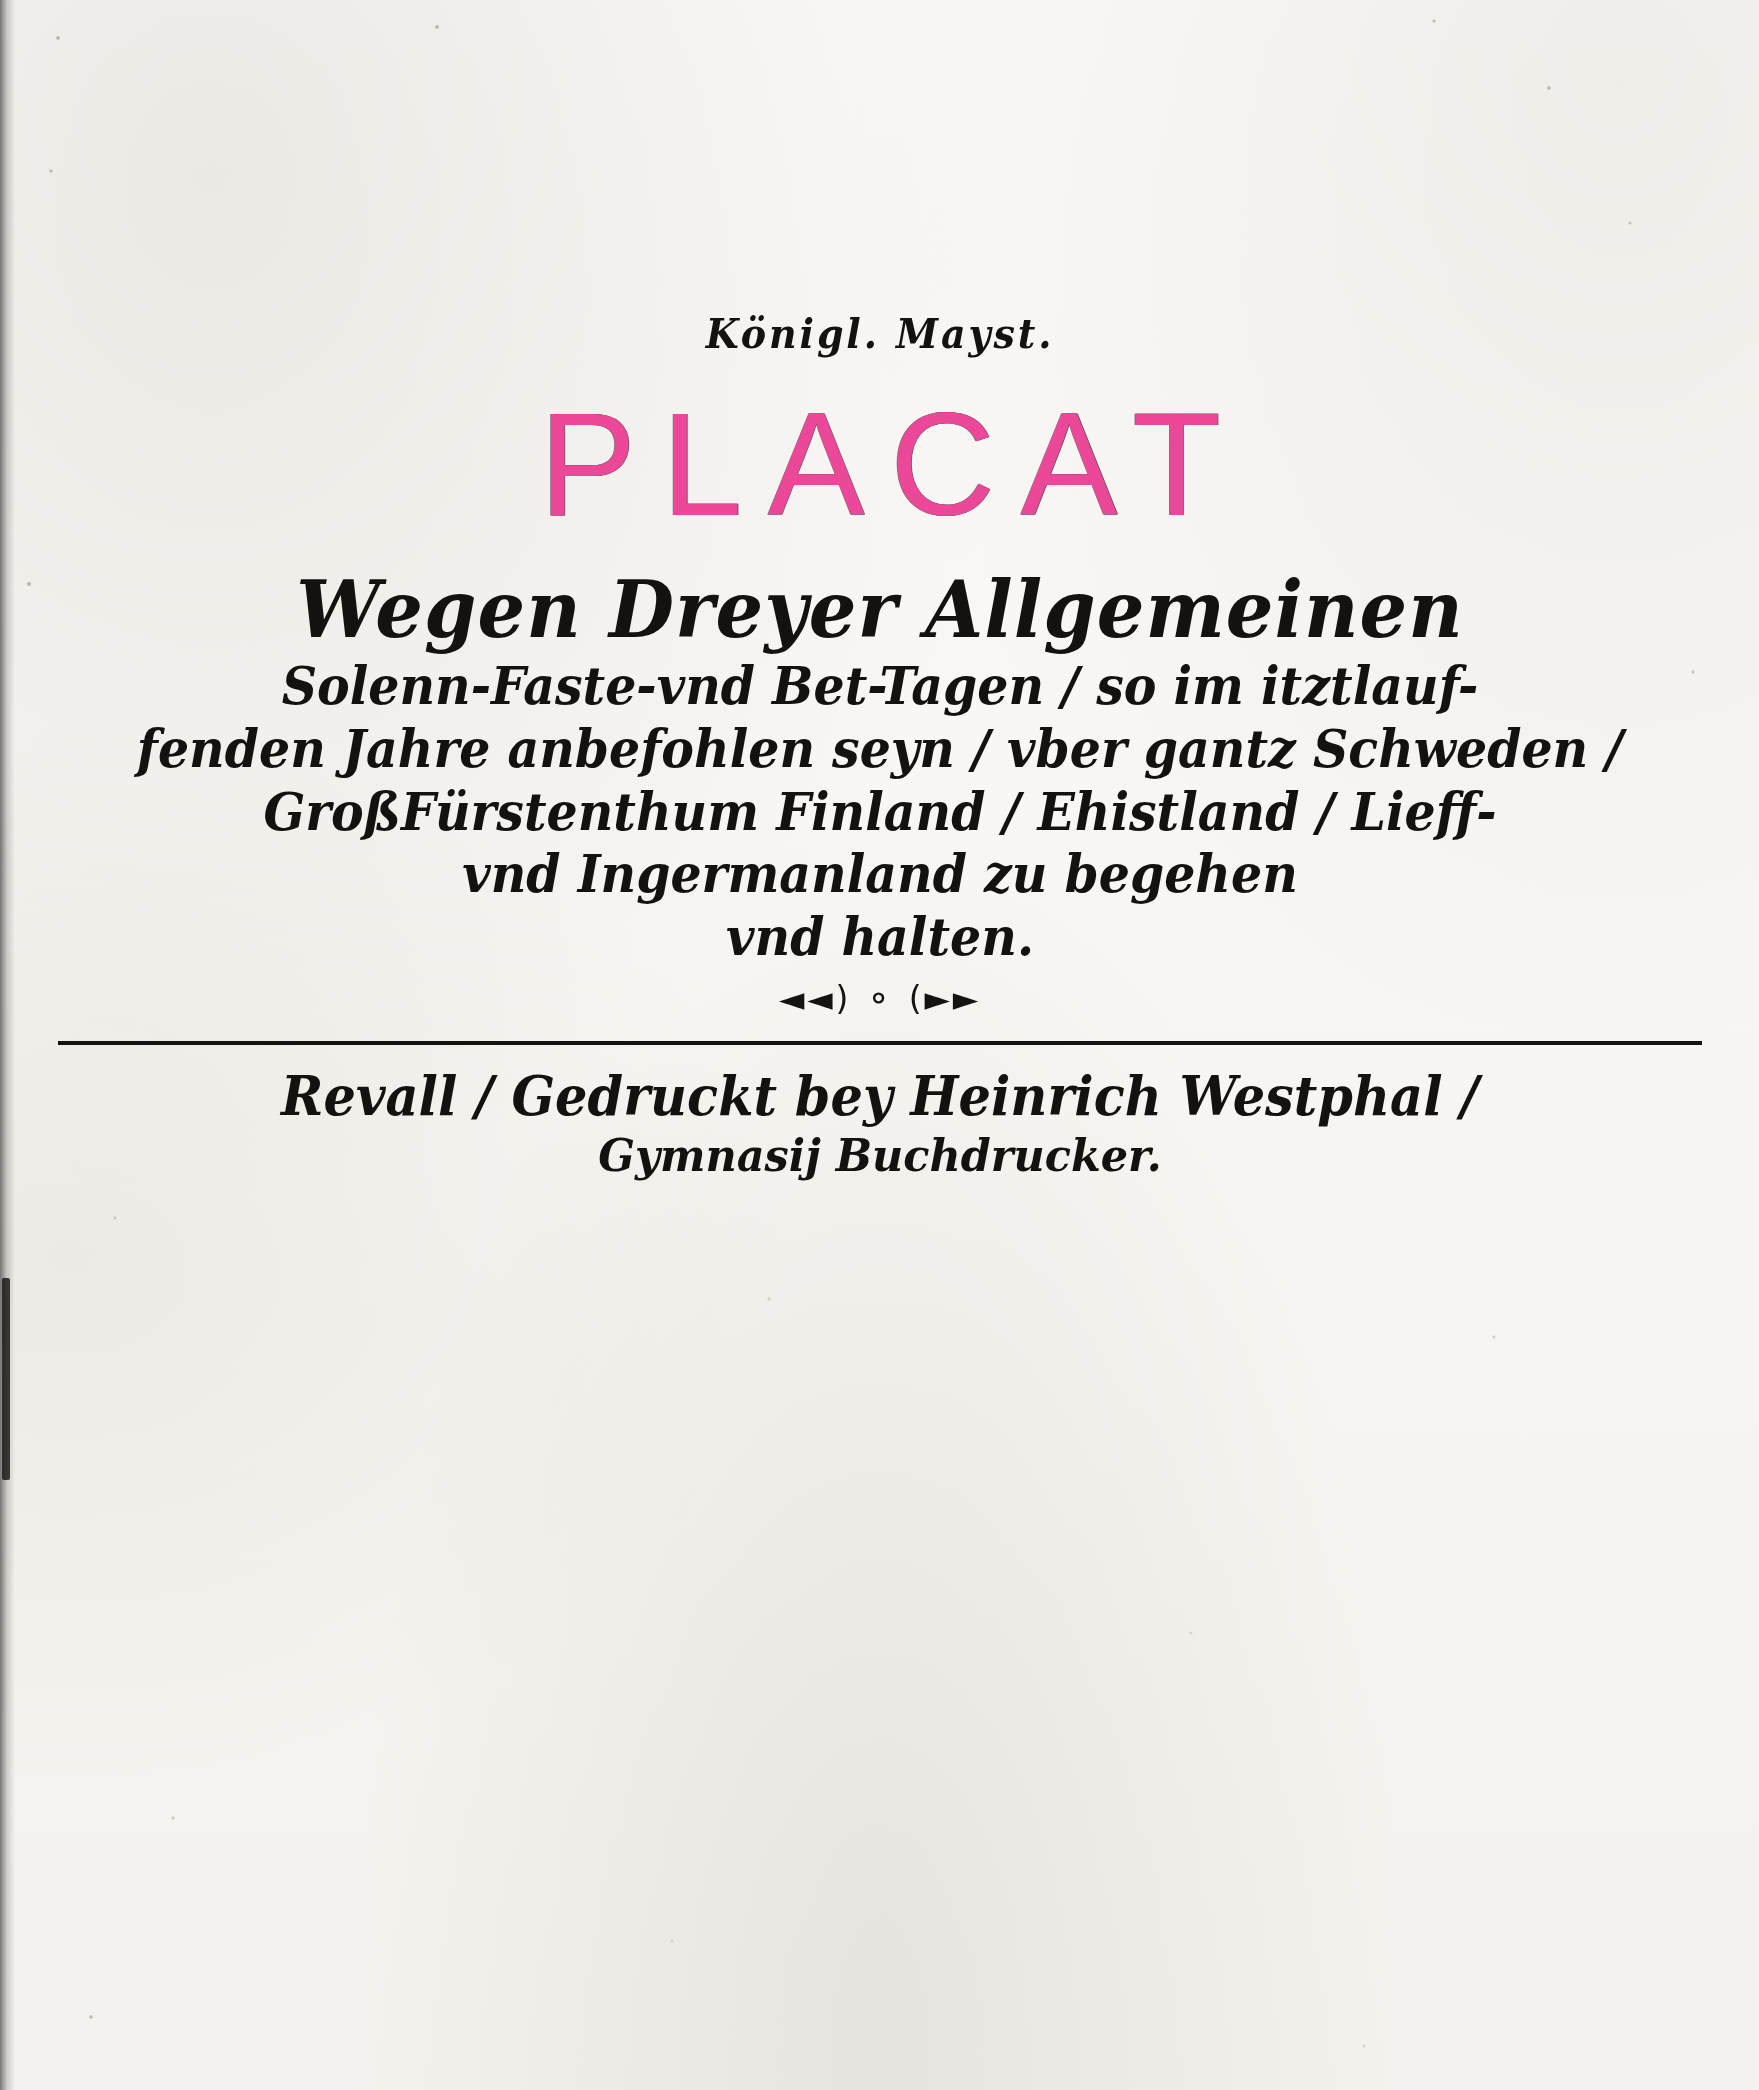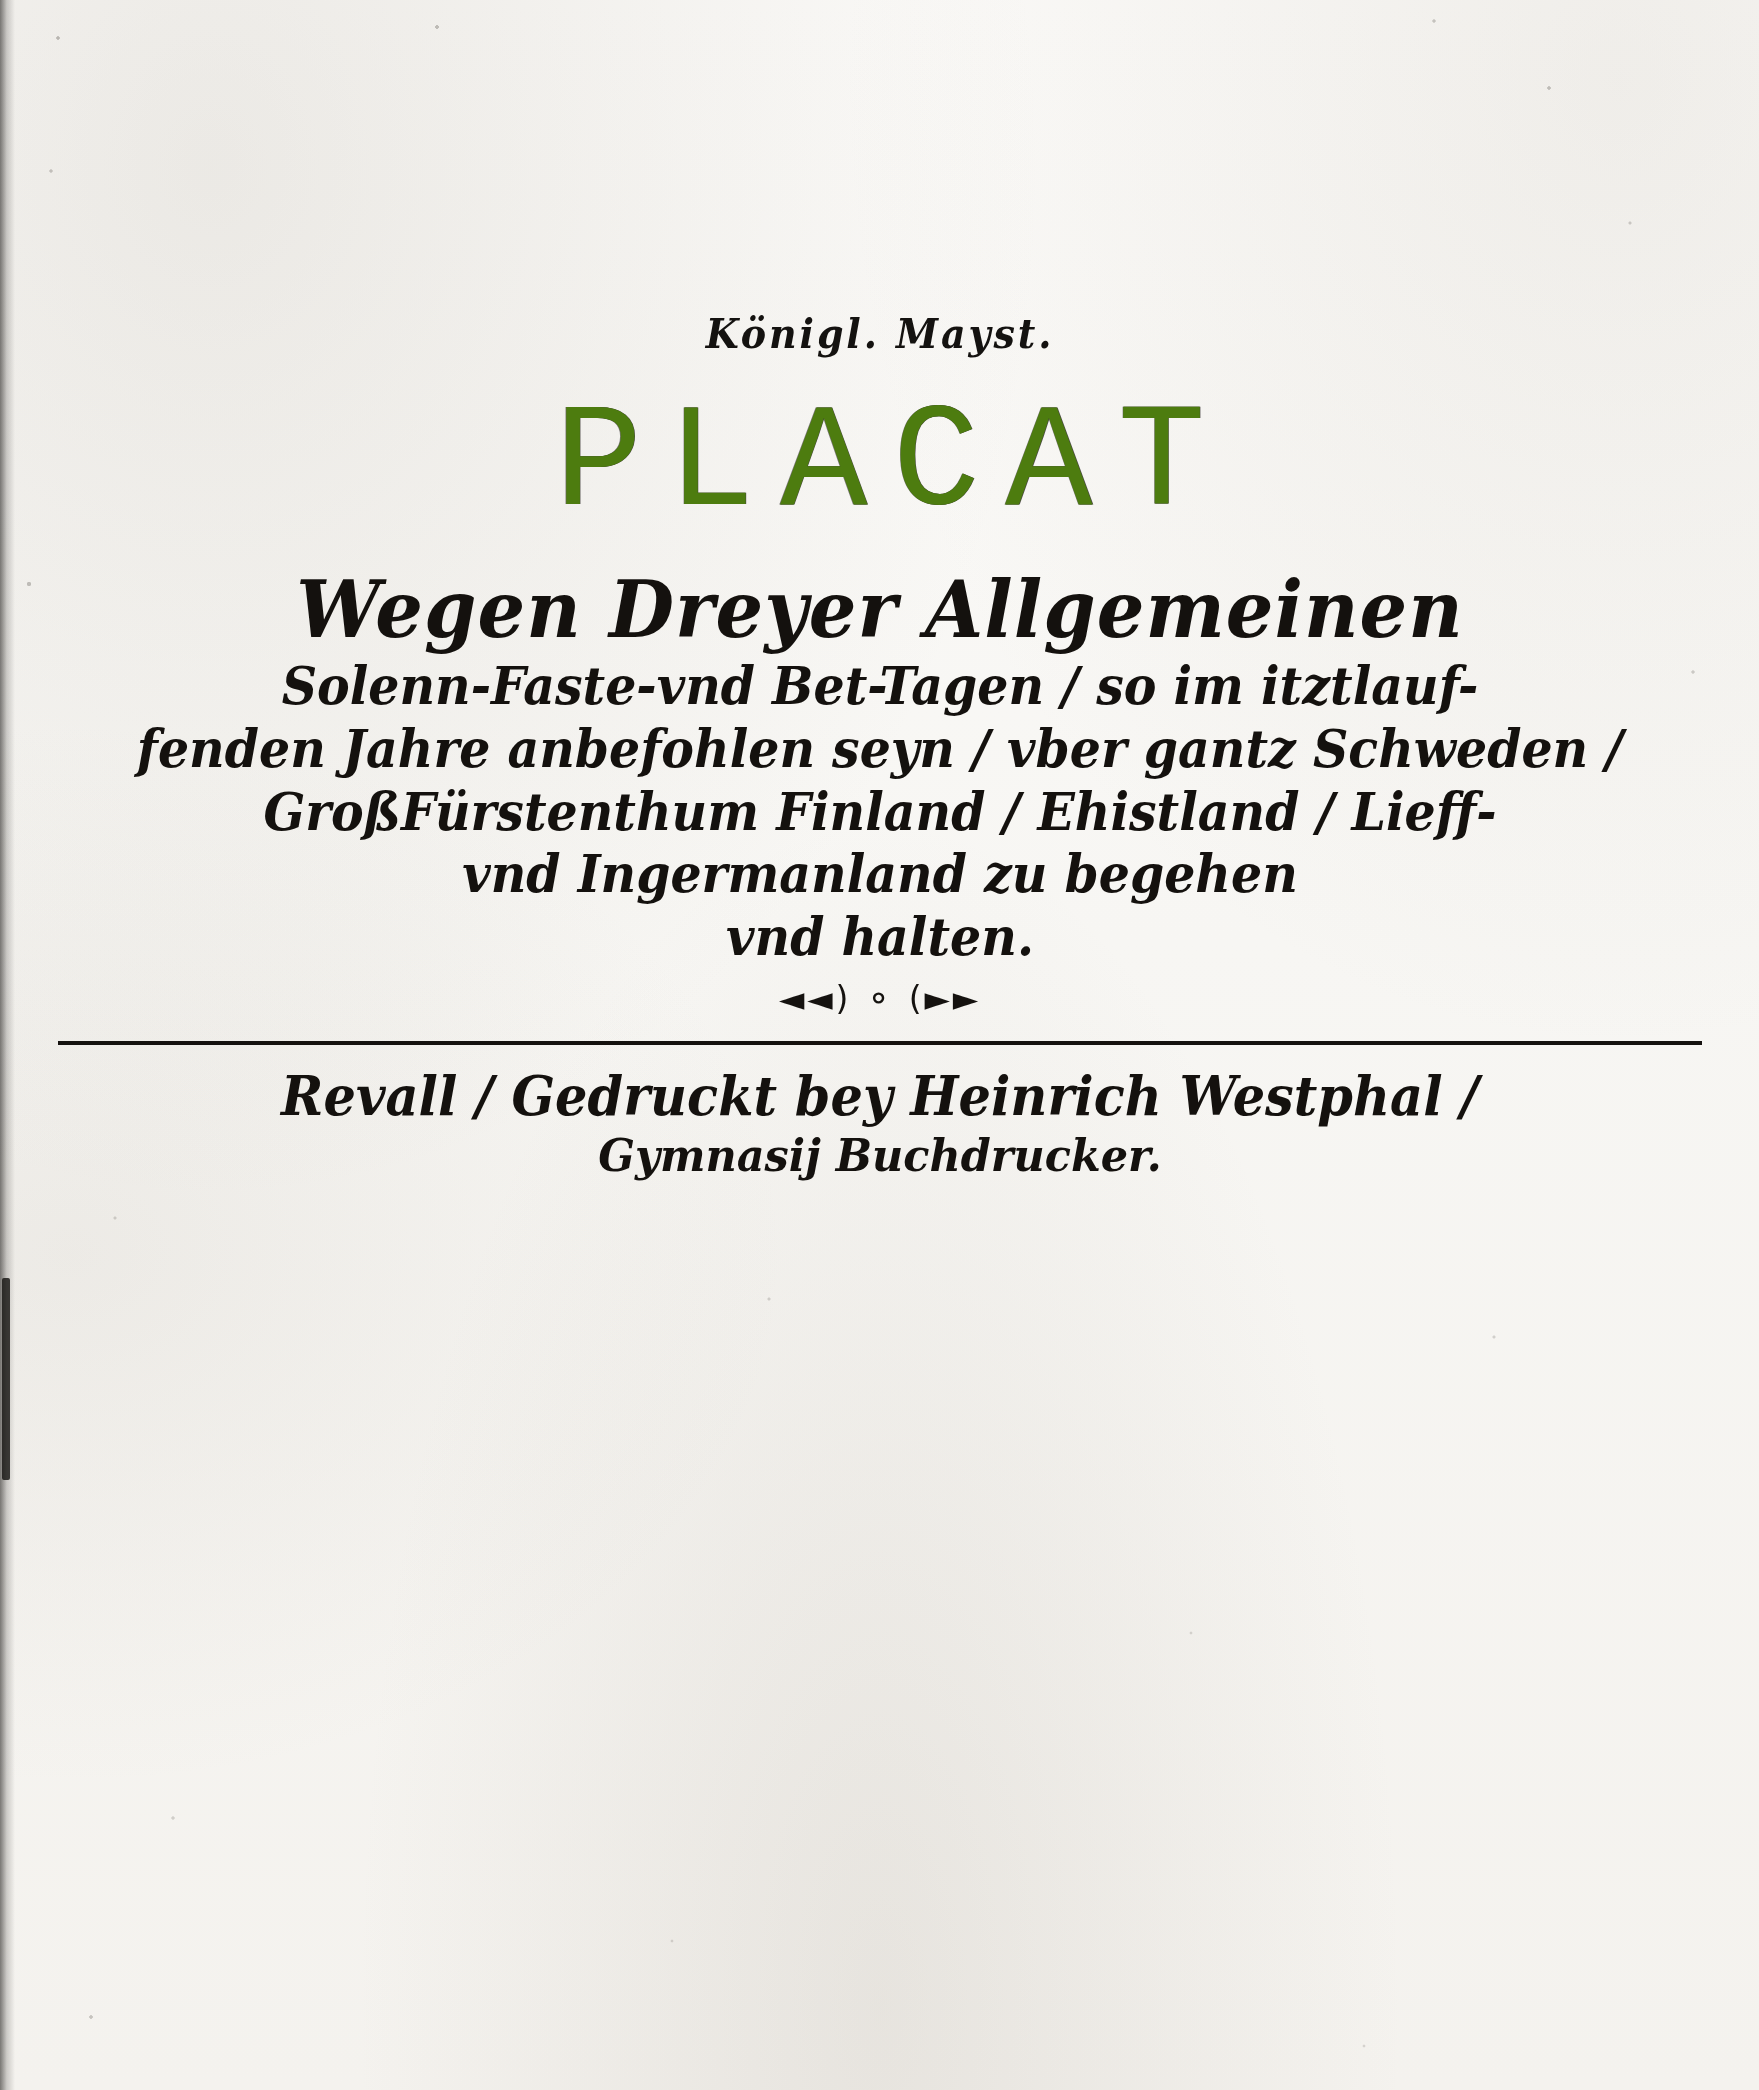--- a/index.html
+++ b/index.html
@@ -91,27 +91,27 @@
     font-family: "DejaVu Serif", serif;
     font-weight: 700;
     font-style: italic;
     font-size: 38px;
     letter-spacing: 2.9px;
     transform: scaleY(1.08);
   }
 
   .placat {
     margin-top: 35px;
-    font-family: Liberation Mono, monospace;
+    font-family: Liberation Sans, sans-serif;
     font-size: 146px;
     letter-spacing: 25px;
     line-height: 1.02;
     text-indent: 25px;
     font-weight: 400;
-    color: #4d7c0f;
+    color: #ec4899;
     text-shadow: 0.6px 0 0 rgba(16,14,12,0.75), -0.6px 0 0 rgba(16,14,12,0.55);
   }
 
   .fraktur {
     font-family: "DejaVu Serif", serif;
     font-weight: 700;
     font-style: italic;
     color: #14110e;
   }
 

